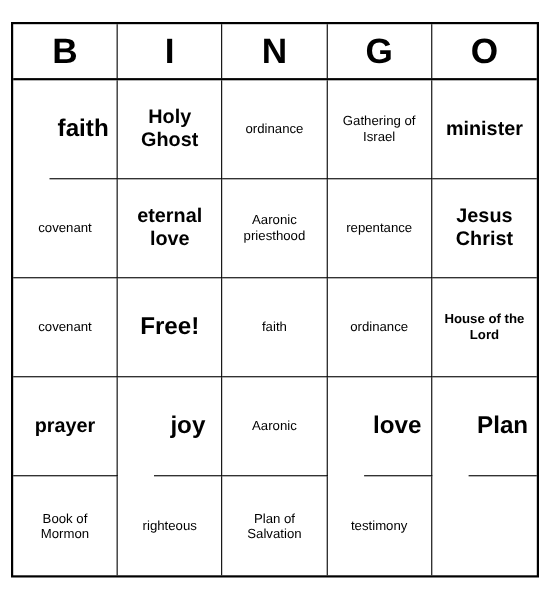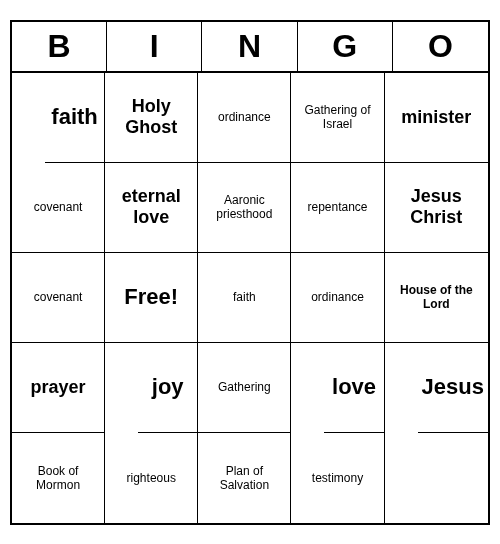--- a/index.html
+++ b/index.html
@@ -105,21 +105,21 @@
       <div class="bingo-cell">Aaronic priesthood</div>
       <div class="bingo-cell">repentance</div>
       <div class="bingo-cell medium-text">Jesus Christ</div>
       <div class="bingo-cell">covenant</div>
       <div class="bingo-cell free">Free!</div>
       <div class="bingo-cell">faith</div>
       <div class="bingo-cell">ordinance</div>
       <div class="bingo-cell">House of the Lord</div>
       <div class="bingo-cell medium-text">prayer</div>
       <div class="bingo-cell large-text">joy</div>
-      <div class="bingo-cell">Gathering</div>
+      <div class="bingo-cell">Aaronic</div>
       <div class="bingo-cell large-text">love</div>
-      <div class="bingo-cell large-text">Jesus</div>
+      <div class="bingo-cell large-text">Plan</div>
       <div class="bingo-cell">Book of Mormon</div>
       <div class="bingo-cell">righteous</div>
       <div class="bingo-cell">Plan of Salvation</div>
       <div class="bingo-cell">testimony</div>
     </div>
 </div>
 
 </body></html>

